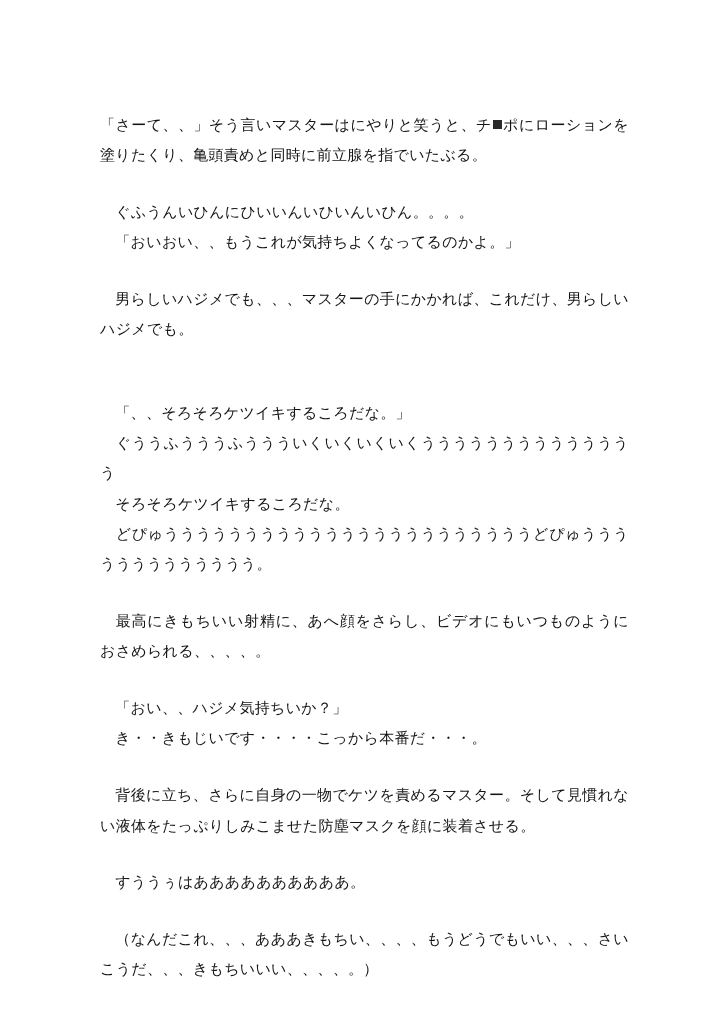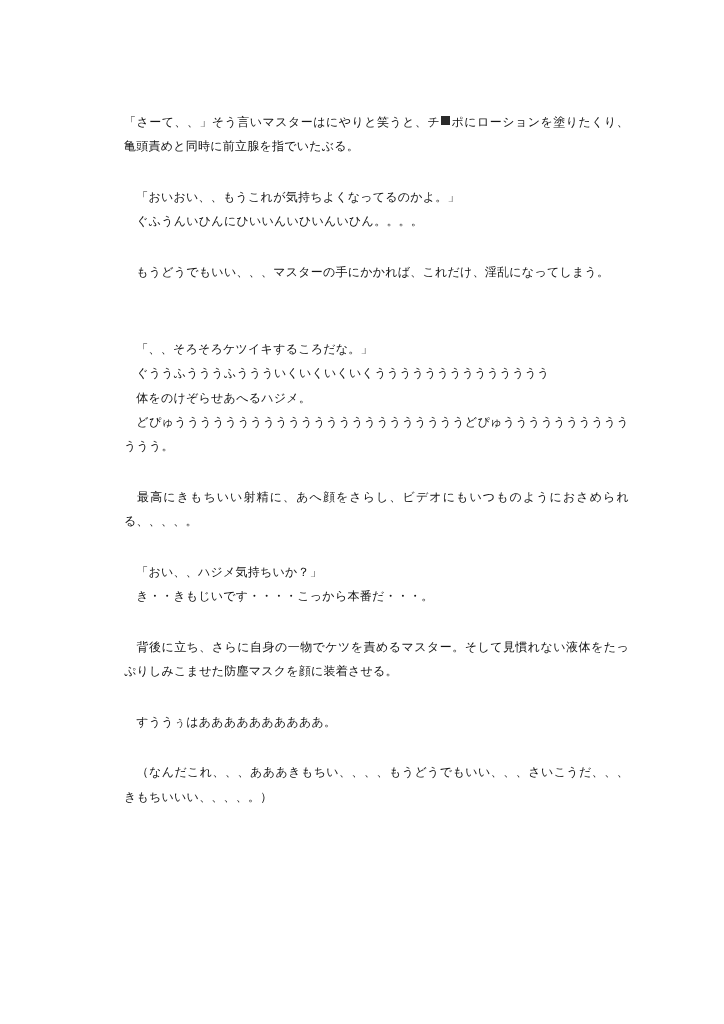--- a/index.html
+++ b/index.html
@@ -16,26 +16,25 @@
   }
   .page {
     position: relative;
     width: 724px;
     height: 1024px;
     background: #ffffff;
     box-sizing: border-box;
     padding: 110px 95px 90px 100px;
   }
   .doc-body {
-    font-size: 12px;
+    font-size: 15px;
     line-height: 2.02;
     letter-spacing: 0.02em;
     text-align: justify;
     color: #141414;
-    margin-left: 24px;
   }
   .para {
     margin: 0;
     white-space: pre-wrap;
     word-break: break-all;
   }
   .para.blank {
     height: 26.5px;
   }
   .para.indent {
@@ -51,29 +50,29 @@
   }
 </style>
 </head>
 <body>
 
 <div class="page">
   <div class="doc-body">
 
     <p class="para">「さーて、、」そう言いマスターはにやりと笑うと、チ<span class="censor-block"></span>ポにローションを塗りたくり、亀頭責めと同時に前立腺を指でいたぶる。</p>
     <p class="para blank"></p>
+    <p class="para indent">　ぐふうんいひんにひいいんいひいんいひん。。。。</p>
     <p class="para indent">　「おいおい、、もうこれが気持ちよくなってるのかよ。」</p>
-    <p class="para indent">　ぐふうんいひんにひいいんいひいんいひん。。。。</p>
     <p class="para blank"></p>
-    <p class="para indent">　もうどうでもいい、、、マスターの手にかかれば、これだけ、淫乱になってしまう。</p>
+    <p class="para indent">　男らしいハジメでも、、、マスターの手にかかれば、これだけ、男らしいハジメでも。</p>
     <p class="para blank"></p>
     <p class="para blank"></p>
     <p class="para indent">　「、、そろそろケツイキするころだな。」</p>
     <p class="para indent">　ぐううふうううふううういくいくいくいくうううううううううううううう</p>
-    <p class="para indent">　体をのけぞらせあへるハジメ。</p>
+    <p class="para indent">　そろそろケツイキするころだな。</p>
     <p class="para indent">　どぴゅうううううううううううううううううううううううどぴゅううううううううううううう。</p>
     <p class="para blank"></p>
     <p class="para indent">　最高にきもちいい射精に、あへ顔をさらし、ビデオにもいつものようにおさめられる、、、、。</p>
     <p class="para blank"></p>
     <p class="para indent">　「おい、、ハジメ気持ちいか？」</p>
     <p class="para indent">　き・・きもじいです・・・・こっから本番だ・・・。</p>
     <p class="para blank"></p>
     <p class="para indent">　背後に立ち、さらに自身の一物でケツを責めるマスター。そして見慣れない液体をたっぷりしみこませた防塵マスクを顔に装着させる。</p>
     <p class="para blank"></p>
     <p class="para indent">　すううぅはああああああああああ。</p>

